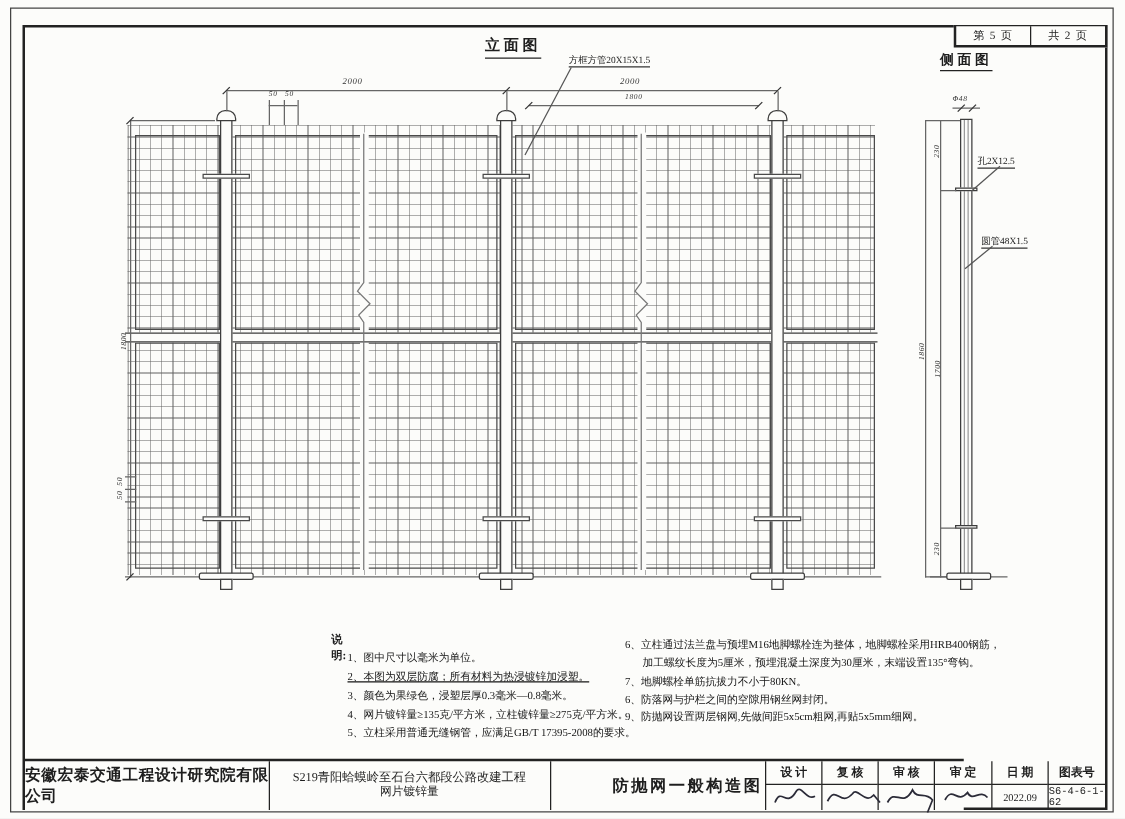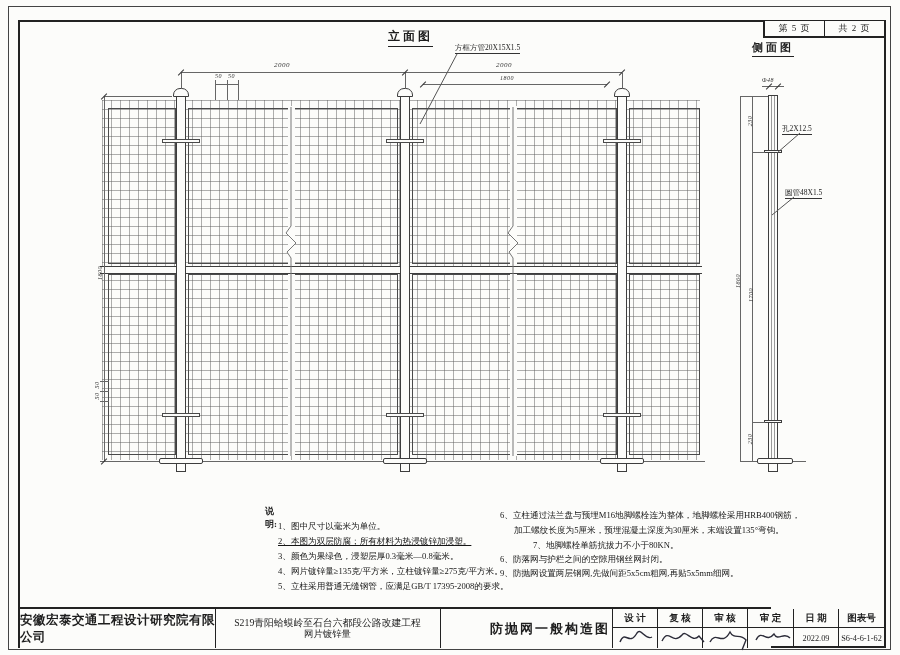--- a/index.html
+++ b/index.html
@@ -53,21 +53,21 @@
   .company{font-size:12.5px;font-weight:600;letter-spacing:.5px;}
   .project{flex-direction:column;line-height:1.25;}
   .project .l1{font-size:9.8px;}
   .project .l2{font-size:9.4px;}
   .dtitle{font-size:13px;font-weight:600;letter-spacing:2px;}
   .tb-grid{position:absolute;left:592px;top:0;width:272px;height:39px;display:grid;
     grid-template-columns:45px 45px 45px 46px 45px 46px;grid-template-rows:19px 20px;}
   .tb-grid>div{border-left:1px solid #222;display:flex;align-items:center;justify-content:center;box-sizing:border-box;}
   .tb-grid .hd{border-bottom:1px solid #222;font-size:9.5px;font-weight:600;}
   .tb-grid .vl{font-size:8.3px;}
-  .sheetno{font-size:7.8px;letter-spacing:0;}
+  .sheetno{font-size:7.8px;letter-spacing:0;font-family:Liberation Mono, monospace;}
   svg.overlay{position:absolute;left:0;top:0;width:900px;height:655px;pointer-events:none;}
 </style>
 </head>
 <body>
 
 <div id="sheet">
 
   <div class="abs frame-outer"></div>
   <div class="abs frame-inner"></div>
 
@@ -198,21 +198,21 @@
 
   <div class="abs" style="left:0;top:0;width:0;height:0;">
     <div class="abs notes-title" style="left:265px;top:505px;">说明:</div>
     <div class="abs note" style="left:278px;top:521px;">1、图中尺寸以毫米为单位。</div>
     <div class="abs note" style="left:278px;top:536px;text-decoration:underline;">2、本图为双层防腐；所有材料为热浸镀锌加浸塑。</div>
     <div class="abs note" style="left:278px;top:551px;">3、颜色为果绿色，浸塑层厚0.3毫米—0.8毫米。</div>
     <div class="abs note" style="left:278px;top:566px;">4、网片镀锌量≥135克/平方米，立柱镀锌量≥275克/平方米。</div>
     <div class="abs note" style="left:278px;top:581px;">5、立柱采用普通无缝钢管，应满足GB/T 17395-2008的要求。</div>
     <div class="abs note" style="left:500px;top:510px;">6、立柱通过法兰盘与预埋M16地脚螺栓连为整体，地脚螺栓采用HRB400钢筋，</div>
     <div class="abs note" style="left:514px;top:525px;text-align:right;">加工螺纹长度为5厘米，预埋混凝土深度为30厘米，末端设置135°弯钩。</div>
-    <div class="abs note" style="left:500px;top:540px;margin-left:33px;">7、地脚螺栓单筋抗拔力不小于80KN。</div>
+    <div class="abs note" style="left:500px;top:540px;">7、地脚螺栓单筋抗拔力不小于80KN。</div>
     <div class="abs note" style="left:500px;top:554px;">6、防落网与护栏之间的空隙用钢丝网封闭。</div>
     <div class="abs note" style="left:500px;top:568px;">9、防抛网设置两层钢网,先做间距5x5cm粗网,再贴5x5mm细网。</div>
   </div>
 
   <div class="abs" id="titleblock">
     <div class="tb-cell company" style="left:0;width:195px;">安徽宏泰交通工程设计研究院有限公司</div>
     <div class="tb-sep" style="left:195px;"></div>
     <div class="tb-cell project" style="left:195px;width:225px;">
       <span class="l1">S219青阳蛤蟆岭至石台六都段公路改建工程</span>
       <span class="l2">网片镀锌量</span>

